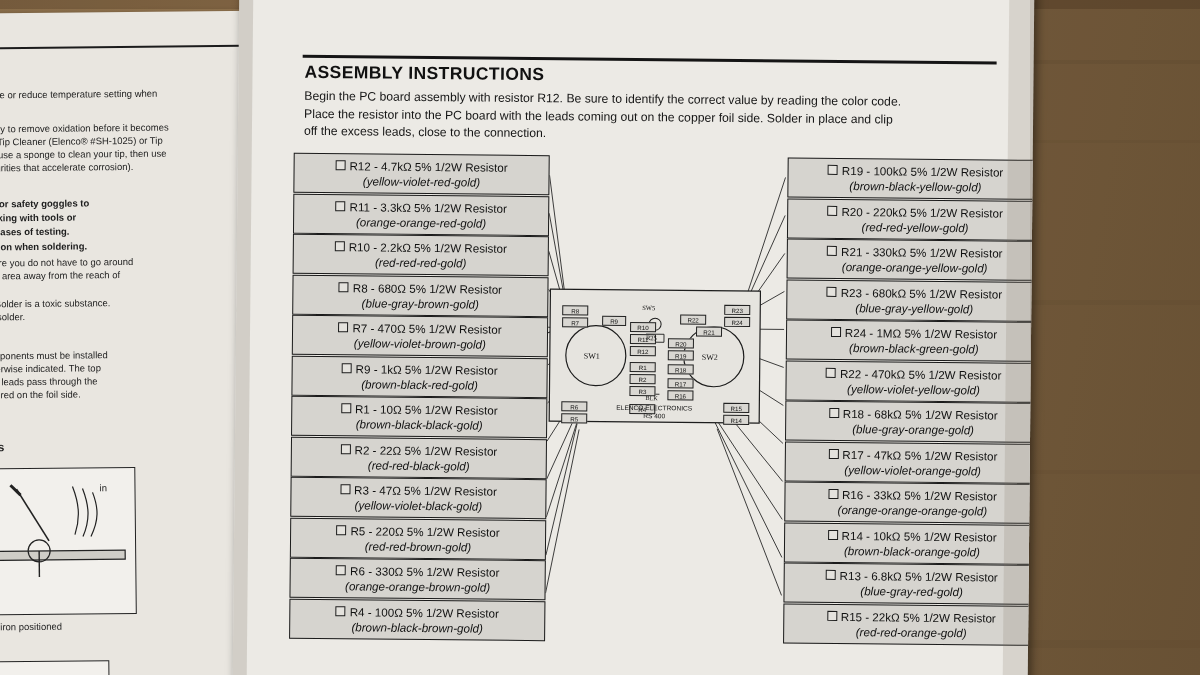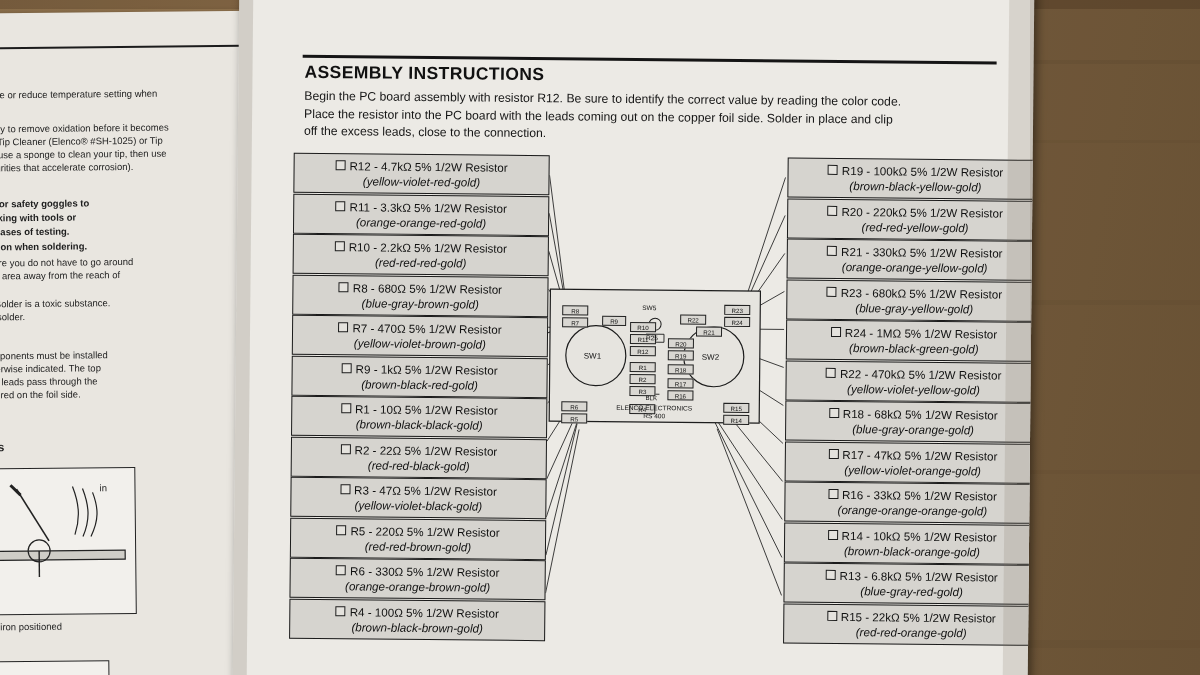--- a/index.html
+++ b/index.html
@@ -150,20 +150,21 @@
     text-align: center;
     color: #111;
     height: 10px;
     box-sizing: border-box;
     white-space: nowrap;
   }
   .knob-label {
     position: absolute;
     font-size: 8px;
     color: #111;
+    font-family: Liberation Serif, serif;
   }
   .brand {
     position: absolute;
     font-size: 6.6px;
     text-align: center;
     color: #111;
     white-space: nowrap;
   }
   svg.leader {
     position: absolute;

